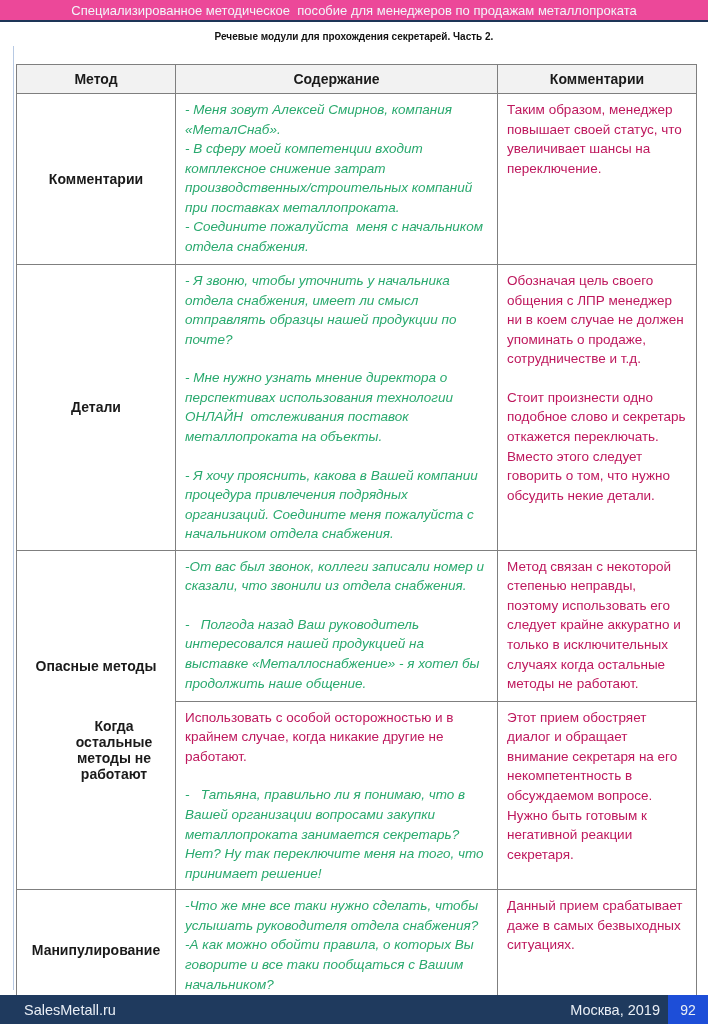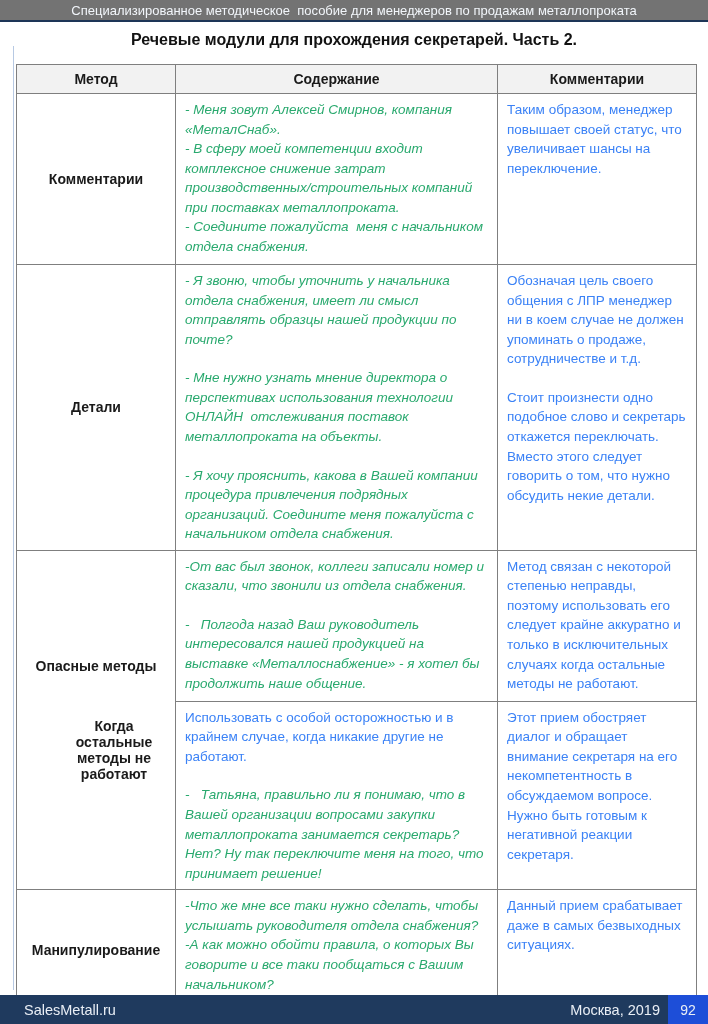--- a/index.html
+++ b/index.html
@@ -7,33 +7,33 @@
   body {
     font-family: "Liberation Sans", sans-serif;
     background: #ffffff;
     position: relative;
     width: 708px;
     height: 1024px;
     overflow: hidden;
   }
   .banner {
     height: 22px;
-    background: #737373;
+    background: #ec4899;
     border-bottom: 2px solid #1d3557;
     color: #f2f6fb;
     font-size: 13px;
     display: flex;
     align-items: center;
     justify-content: center;
     white-space: pre-wrap;
   }
   .title {
     margin-top: 9px;
     text-align: center;
-    font-size: 16px;
+    font-size: 10px;
     font-weight: bold;
     color: #121212;
     white-space: pre-wrap;
   }
   .accent-line {
     position: absolute;
     left: 13px;
     top: 46px;
     width: 1px;
     height: 944px;
@@ -70,21 +70,21 @@
   }
   td.method .method-block + .method-block { margin-top: 44px; margin-left: 36px; }
   td.content, td.comments {
     vertical-align: top;
     padding: 6px 9px;
     font-size: 13.5px;
     line-height: 1.45;
   }
   td.content p, td.comments p { white-space: pre-wrap; }
   .green { color: #29a96e; font-style: italic; }
-  .plain { color: #3b82f6; font-style: normal; }
+  .plain { color: #be185d; font-style: normal; }
   p.pgap { margin-top: 19px; }
   .r-hdr   { height: 29px; margin-left: 12px; }
   .r-row1  { height: 171px; }
   .r-row2  { height: 266px; }
   .r-row3a { height: 151px; }
   .r-row3b { height: 164px; }
   .r-row4  { height: 120px; }
   .footer {
     position: absolute;
     left: 0; right: 0; bottom: 0;

